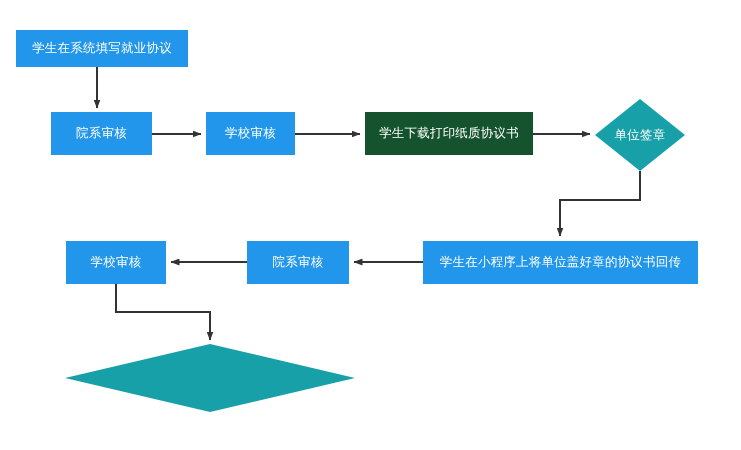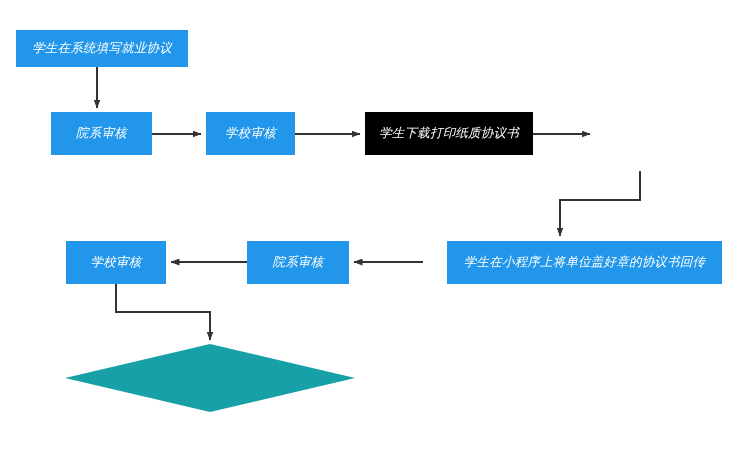--- a/index.html
+++ b/index.html
@@ -31,21 +31,20 @@
     box-sizing: border-box;
     display: flex;
     align-items: center;
     justify-content: center;
     color: #ffffff;
     font-size: 12.5px;
     line-height: 1.2;
     letter-spacing: 0.2px;
     white-space: nowrap;
     z-index: 2;
-    font-style: italic;
   }
   .node.rect {
     background: #2196ea;
   }
   .node.diamond {
     background: transparent;
   }
   .node.diamond .dia-shape {
     position: absolute;
     left: 0;
@@ -92,26 +91,30 @@
   </div>
 
   <div class="node rect" style="left: 51px; top: 112px; width: 101px; height: 43px; background: rgb(33, 150, 234);">
     <span class="node-label">院系审核</span>
   </div>
 
   <div class="node rect" style="left: 206px; top: 112px; width: 89px; height: 43px; background: rgb(33, 150, 234);">
     <span class="node-label">学校审核</span>
   </div>
 
-  <div class="node rect" style="left: 365px; top: 112px; width: 168px; height: 43px; background: #000000;">
+  <div class="node rect" style="left: 365px; top: 112px; width: 168px; height: 43px; background: #14532d;">
     <span class="node-label">学生下载打印纸质协议书</span>
   </div>
 
+  <div class="node diamond" style="left: 595px; top: 99px; width: 90px; height: 72px;">
+    <span class="dia-shape" style="background: rgb(24, 160, 168);"></span>
+    <span class="node-label">单位签章</span>
+  </div>
 
-  <div class="node rect" style="left: 423px; top: 241px; width: 275px; height: 43px; background: rgb(33, 150, 234); margin-left: 24px;">
+  <div class="node rect" style="left: 423px; top: 241px; width: 275px; height: 43px; background: rgb(33, 150, 234);">
     <span class="node-label">学生在小程序上将单位盖好章的协议书回传</span>
   </div>
 
   <div class="node rect" style="left: 247px; top: 241px; width: 102px; height: 43px; background: rgb(33, 150, 234);">
     <span class="node-label">院系审核</span>
   </div>
 
   <div class="node rect" style="left: 66px; top: 241px; width: 100px; height: 43px; background: rgb(33, 150, 234);">
     <span class="node-label">学校审核</span>
   </div>

